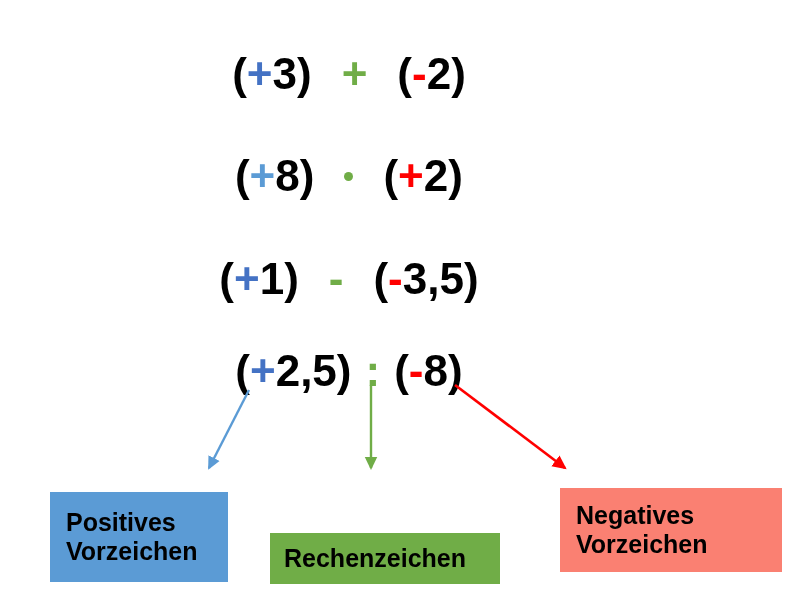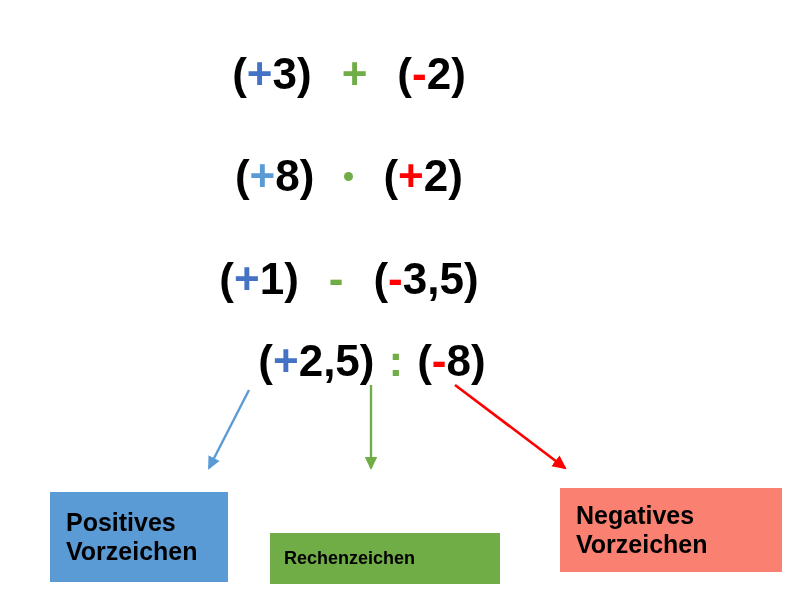--- a/index.html
+++ b/index.html
@@ -29,21 +29,21 @@
     font-family: "Liberation Sans", sans-serif;
     font-weight: bold;
     font-size: 44px;
     line-height: 1;
     color: #000000;
     white-space: pre;
   }
   .eq1 { top: 8px; }
   .eq2 { top: 110px; }
   .eq3 { top: 213px; }
-  .eq4 { top: 295px; padding-left: 23px; }
+  .eq4 { top: 305px; }
 
   .paren { color: #000000; }
   .num   { color: #000000; font-weight: bold; }
 
   .sign-pos      { color: #4472C4; }
   .sign-pos-lite { color: #5B9BD5; }
   .sign-neg      { color: #FF0000; }
   .op            { color: #70AD47; }
 
   .gap-sm { display: inline-block; width: 14px; }
@@ -95,21 +95,21 @@
     font-size: 25px;
     line-height: 1.18;
     padding-left: 16px;
   }
   #box-operator {
     left: 270px;
     top: 533px;
     width: 230px;
     height: 51px;
     background: #70AD47;
-    font-size: 18px;
+    font-size: 25px;
     line-height: 1.1;
     padding-left: 14px;
   }
   #box-negative {
     left: 560px;
     top: 488px;
     width: 222px;
     height: 84px;
     background: #FA8072;
     font-size: 25px;

